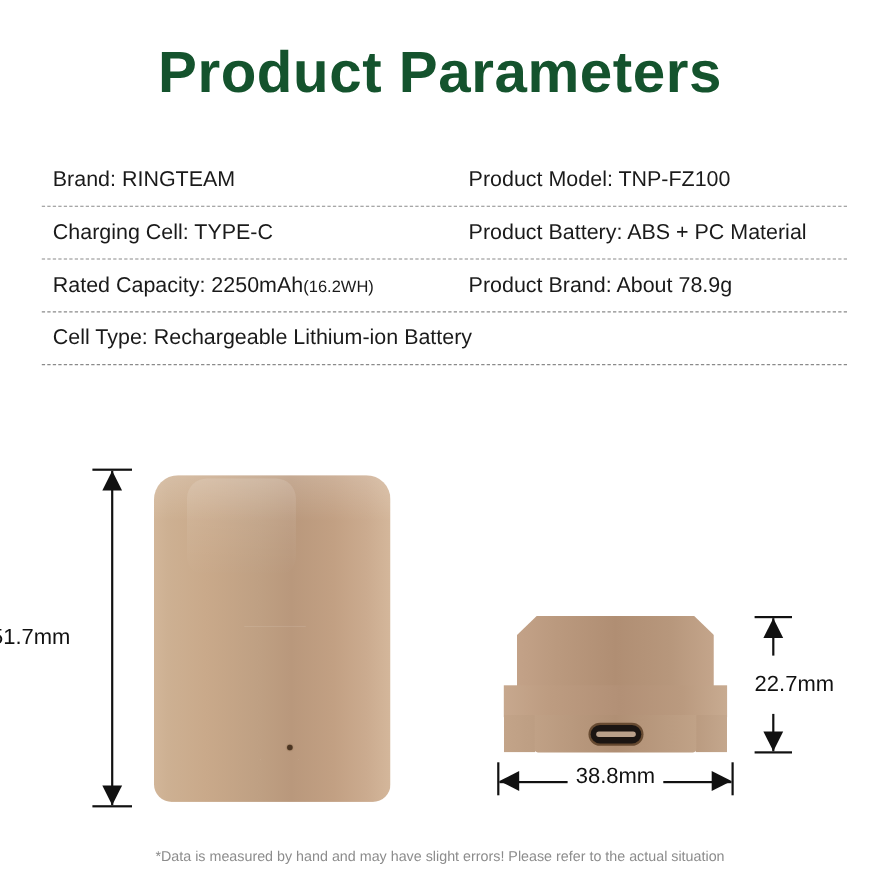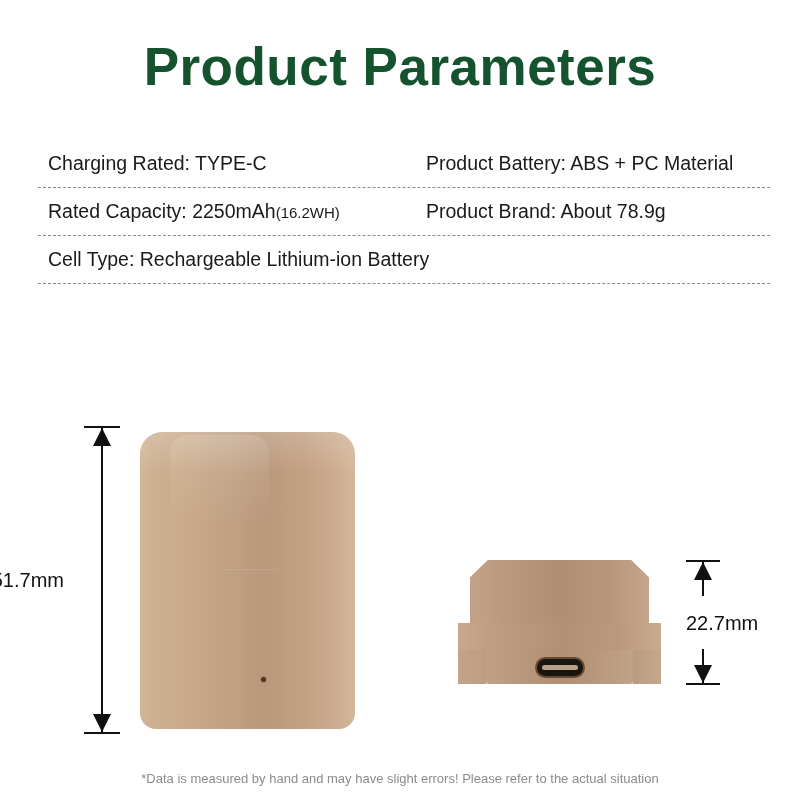--- a/index.html
+++ b/index.html
@@ -190,23 +190,27 @@
     white-space:nowrap;
   }
 </style>
 </head>
 <body>
 
 <div id="title">Product Parameters</div>
 
 <div id="spec-table">
 
-
-  <div class="spec-row">
-    <div class="spec-cell left">Charging Rated: TYPE-C</div>
+  <div class="spec-row">
+    <div class="spec-cell left">Brand: RINGTEAM</div>
+    <div class="spec-cell right">Product Model: TNP-FZ100</div>
+  </div>
+
+  <div class="spec-row">
+    <div class="spec-cell left">Charging Cell: TYPE-C</div>
     <div class="spec-cell right">Product Battery: ABS + PC Material</div>
   </div>
 
   <div class="spec-row">
     <div class="spec-cell left">
       <span>Rated Capacity: 2250mAh</span>
         <span class="sub-unit">(16.2WH)</span>
     </div>
     <div class="spec-cell right">Product Brand: About 78.9g</div>
   </div>
@@ -238,20 +242,29 @@
   <div id="battery-bottom">
     <div class="upper"></div>
     <div class="mid"></div>
     <div class="base"></div>
     <div class="baseblock"></div>
     <div class="usbc">
       <div class="pill"></div>
     </div>
   </div>
 
+  <div id="dim-width">
+    <div class="cap left"></div>
+    <div class="cap right"></div>
+    <div class="seg l"></div>
+    <div class="seg r"></div>
+    <div class="arrow lft"></div>
+    <div class="arrow rgt"></div>
+    <div class="label">38.8mm</div>
+  </div>
 
   <div id="dim-depth">
     <div class="cap top"></div>
     <div class="cap bottom"></div>
     <div class="seg t"></div>
     <div class="seg b"></div>
     <div class="arrow up"></div>
     <div class="arrow down"></div>
     <div class="label">22.7mm</div>
   </div>

